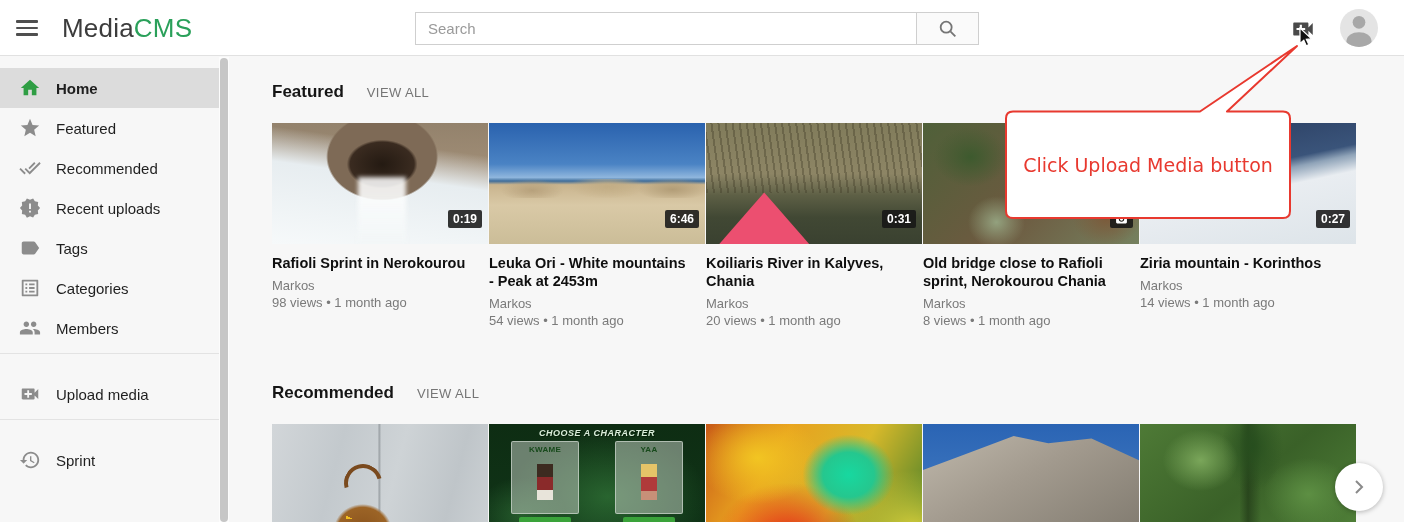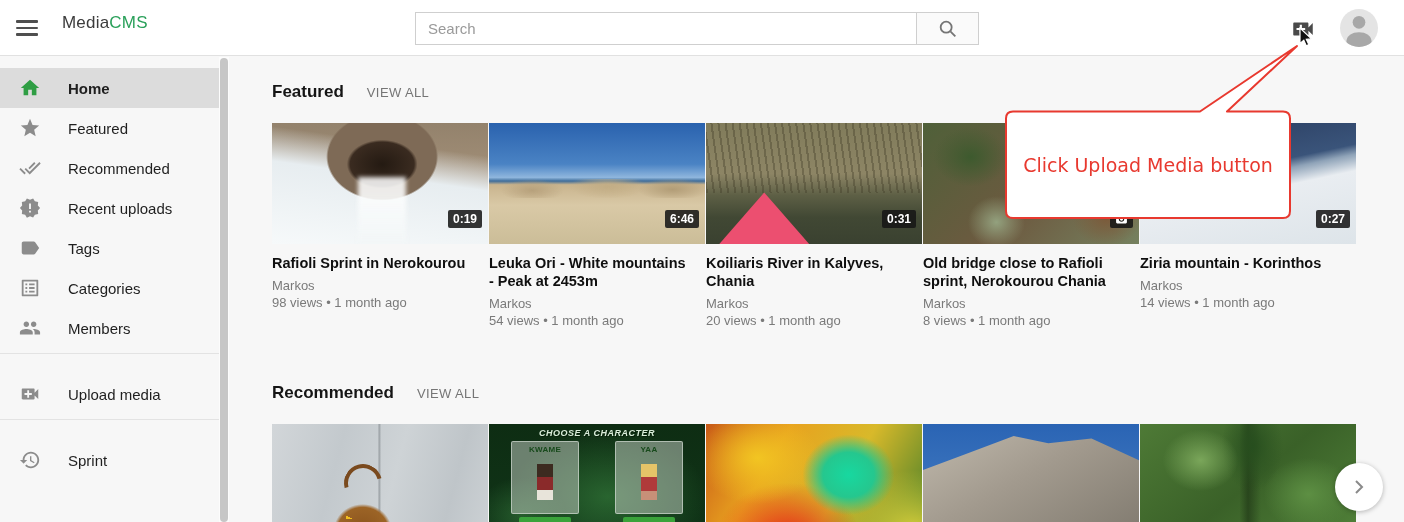--- a/index.html
+++ b/index.html
@@ -5,37 +5,37 @@
   * { margin:0; padding:0; box-sizing:border-box; }
   html,body { width:1404px; height:522px; overflow:hidden; }
   body { font-family:"Liberation Sans", sans-serif; background:#f7f7f7; position:relative; }
 
   
   .topbar { position:absolute; left:0; top:0; width:1404px; height:56px; background:#ffffff;
             border-bottom:1px solid #e1e1e1; z-index:10; }
   .hamburger { position:absolute; left:16px; top:17px; width:24px; height:22px; cursor:pointer;
                display:flex; flex-direction:column; justify-content:center; gap:4px; }
   .hamburger span { display:block; width:22px; height:2.5px; background:#4f4f4f; border-radius:1px; }
-  .logo { position:absolute; left:62px; top:13px; font-size:17px; letter-spacing:0.2px; cursor:pointer; }
+  .logo { position:absolute; left:62px; top:13px; font-size:26px; letter-spacing:0.2px; cursor:pointer; }
   .logo .p1 { color:#3c3c3c; }
   .logo .p2 { color:#2aa05a; }
   .search-wrap { position:absolute; left:415px; top:12px; height:33px; display:flex; }
   .search-input { width:502px; height:33px; border:1px solid #cfcfcf; background:#fff; padding:11px 12px;
                   font-size:15px; color:#333; outline:none; font-family:"Liberation Sans",sans-serif; }
   .search-input::placeholder { color:#9a9a9a; }
   .search-btn { width:63px; height:33px; border:1px solid #cfcfcf; margin-left:-1px; background:#fafafa;
                 display:flex; align-items:center; justify-content:center; cursor:pointer; }
   .upload-btn { position:absolute; left:1289px; top:15px; width:28px; height:28px; cursor:pointer;
                 display:flex; align-items:center; justify-content:center; }
   .avatar { position:absolute; left:1340px; top:9px; width:38px; height:38px; border-radius:50%;
             background:#e4e4e4; overflow:hidden; cursor:pointer; }
 
   
   .sidebar { position:absolute; left:0; top:57px; width:219px; bottom:0; background:#f7f7f7; z-index:5; }
-  .side-item { height:40px; display:flex; align-items:center; padding-left:18px; gap:26px;
+  .side-item { height:40px; display:flex; align-items:center; padding-left:18px; gap:14px;
                font-size:15px; color:#1f1f1f; cursor:pointer; }
   .side-item.active { background:#dcdcdc; font-weight:bold; }
   .side-item .ic { width:24px; height:24px; display:flex; align-items:center; justify-content:center; }
   .side-group-top { padding-top:11px; }
   .side-divider { border:none; border-top:1px solid #e3e3e3; margin:5px 0 0 0; }
   .side-group { padding-top:20px; }
   .side-scrollbar { position:absolute; left:219px; top:57px; width:10px; bottom:0; background:#fcfcfc; z-index:6; }
   .side-scroll-thumb { position:absolute; left:1px; top:1px; width:8px; bottom:0; background:#c6c6c6;
                        border-radius:4px; cursor:pointer; }
 

